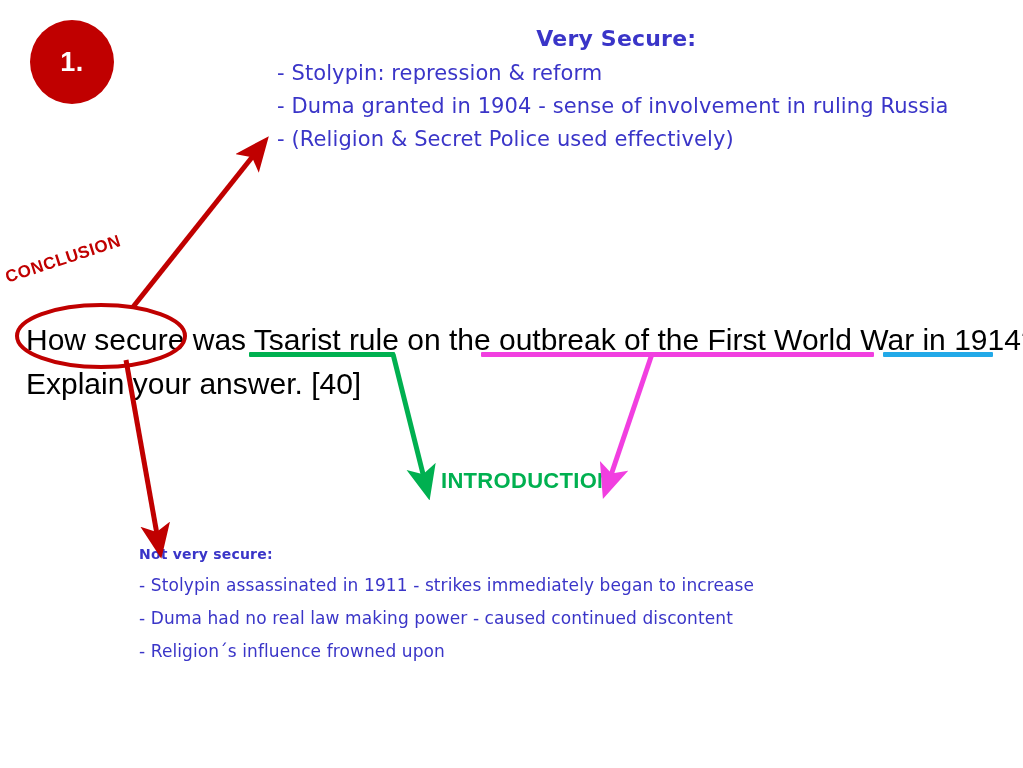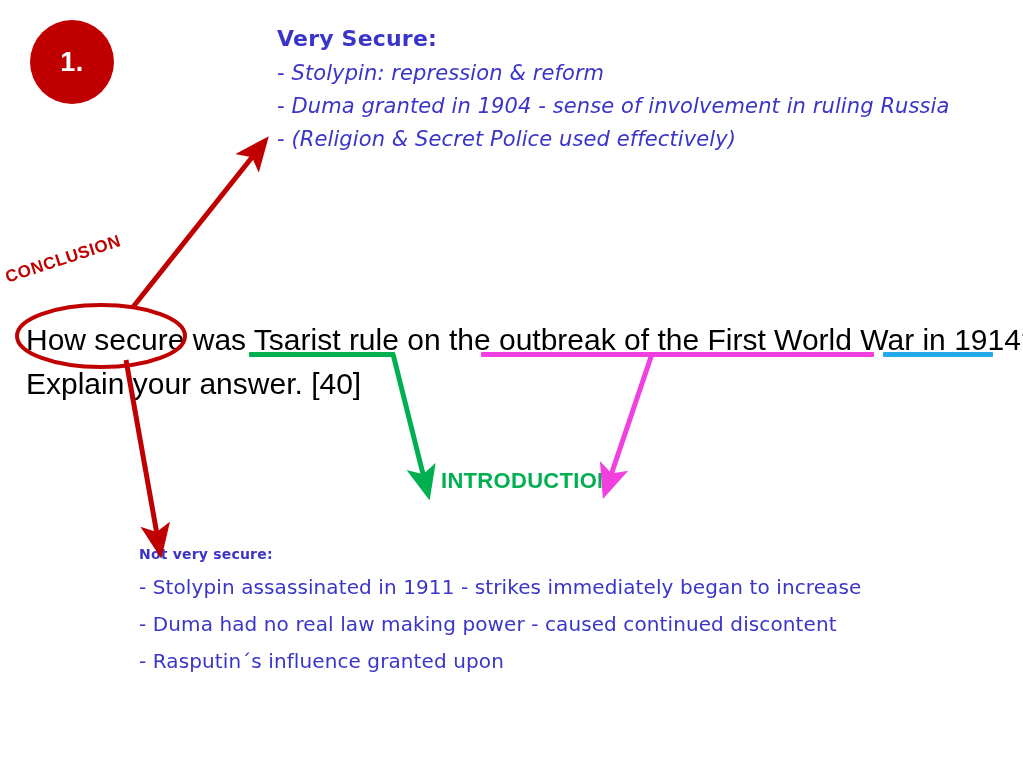--- a/index.html
+++ b/index.html
@@ -46,27 +46,27 @@
     font-size: 22px;
     font-weight: bold;
     letter-spacing: 0.2px;
   }
   .note-line {
     font-size: 21px;
     letter-spacing: 0.1px;
   }
 
   #notes-top { left: 277px; top: 26px; }
-  #notes-top .note-heading { margin: 0 0 10px 0; }
-  #notes-top .note-line { margin: 0 7px 9px 0; padding-left: 0px; font-style: italic; }
+  #notes-top .note-heading { margin: 0 0 10px 0; text-align: center; }
+  #notes-top .note-line { margin: 0 7px 9px 0; padding-left: 0px; }
   #notes-top .note-line:nth-of-type(1) { padding-left: 0px; }
 
   #notes-bottom { left: 139px; top: 546px; }
   #notes-bottom .note-heading { font-size: 14px; margin: 0 0 13px 0; }
-  #notes-bottom .note-line { font-size: 20px; margin: 0 4px 13px 0; }
+  #notes-bottom .note-line { font-size: 17px; margin: 0 4px 13px 0; }
 
   
   #question-text {
     position: absolute;
     left: 26px;
     top: 318px;
     font-size: 30px;
     color: #000000;
     font-family: "Liberation Sans", sans-serif;
     line-height: 44px;
@@ -144,21 +144,21 @@
   <div id="underline-cyan" class="underline-bar"></div>
 
   <div id="label-conclusion">CONCLUSION</div>
 
   <div id="label-introduction">INTRODUCTION</div>
 
   <div id="notes-bottom" class="note-block">
     <div class="note-heading">Not very secure:</div>
     <div class="note-line">- Stolypin assassinated in 1911 - strikes immediately began to increase</div>
     <div class="note-line">- Duma had no real law making power - caused continued discontent</div>
-    <div class="note-line">- Rasputin´s influence granted upon</div>
+    <div class="note-line">- Religion´s influence frowned upon</div>
   </div>
 
   <svg id="annotation-layer" viewBox="0 0 1023 768">
     <defs>
       <marker id="arrow-red" markerWidth="7" markerHeight="7" refX="3.2" refY="3" orient="auto">
         <path d="M0,0 L7,3 L0,6 L1.6,3 z" fill="#C00000"></path>
       </marker>
       <marker id="arrow-green" markerWidth="7" markerHeight="7" refX="3.2" refY="3" orient="auto">
         <path d="M0,0 L7,3 L0,6 L1.6,3 z" fill="#00B050"></path>
       </marker>

